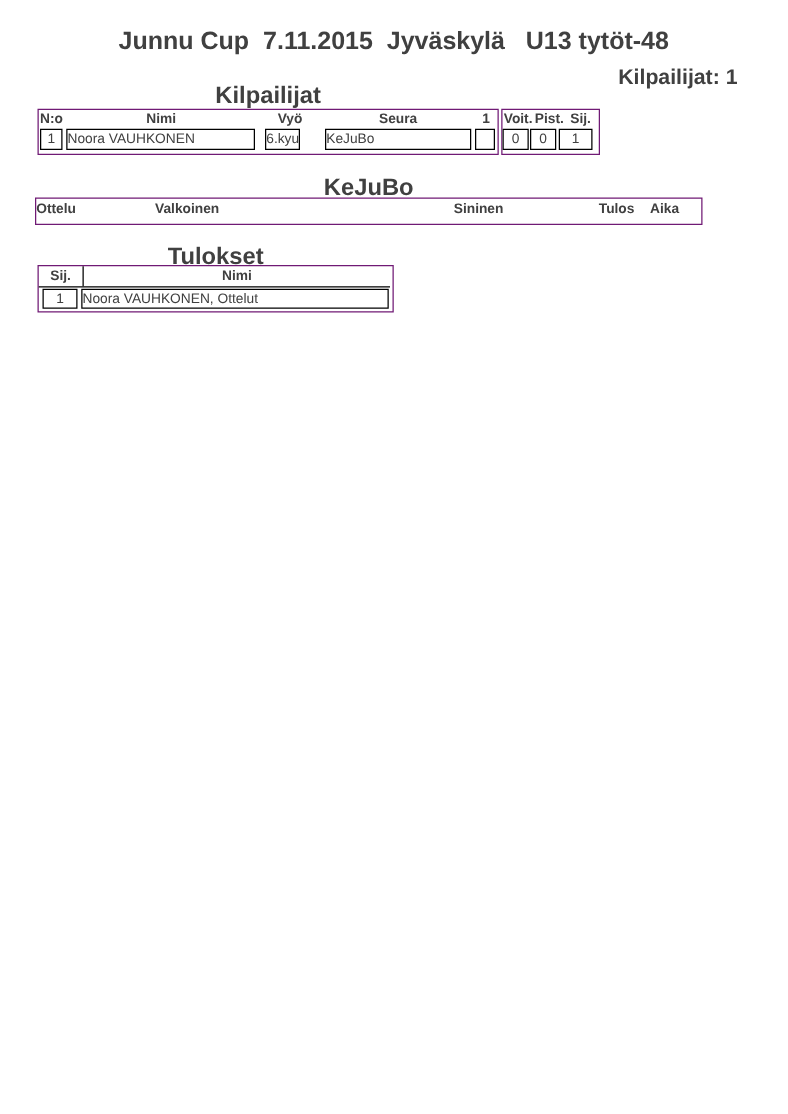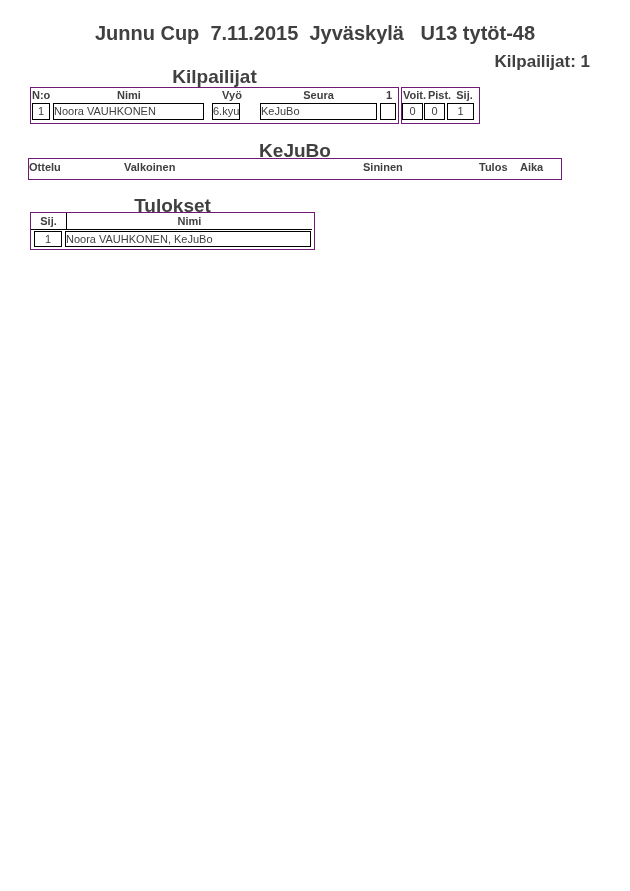--- a/index.html
+++ b/index.html
@@ -124,17 +124,17 @@
   <div class="sec-title" id="sec-title-tulokset">Tulokset</div>
 
   <div class="tbl" id="tbl-tulokset">
     <div class="hcell center" style="left:0px; top:2px; width:35px;">Sij.</div>
     <div class="vline" style="left:35px; top:0px; height:16px;"></div>
     <div class="hcell center" style="left:36px; top:2px; width:245px;">Nimi</div>
     <div class="hline" style="left:0px; top:16px; width:281px;"></div>
 
     <div>
       <div class="cell center" style="left:3px; top:18px; width:28px; height:16px;">1</div>
-      <div class="cell padl" style="left:34px; top:18px; width:246px; height:16px;">Noora VAUHKONEN, KeJuBo</div>
+      <div class="cell padl" style="left:34px; top:18px; width:246px; height:16px;">Noora VAUHKONEN, Ottelut</div>
     </div>
   </div>
 
 </div>
 
 </body></html>

